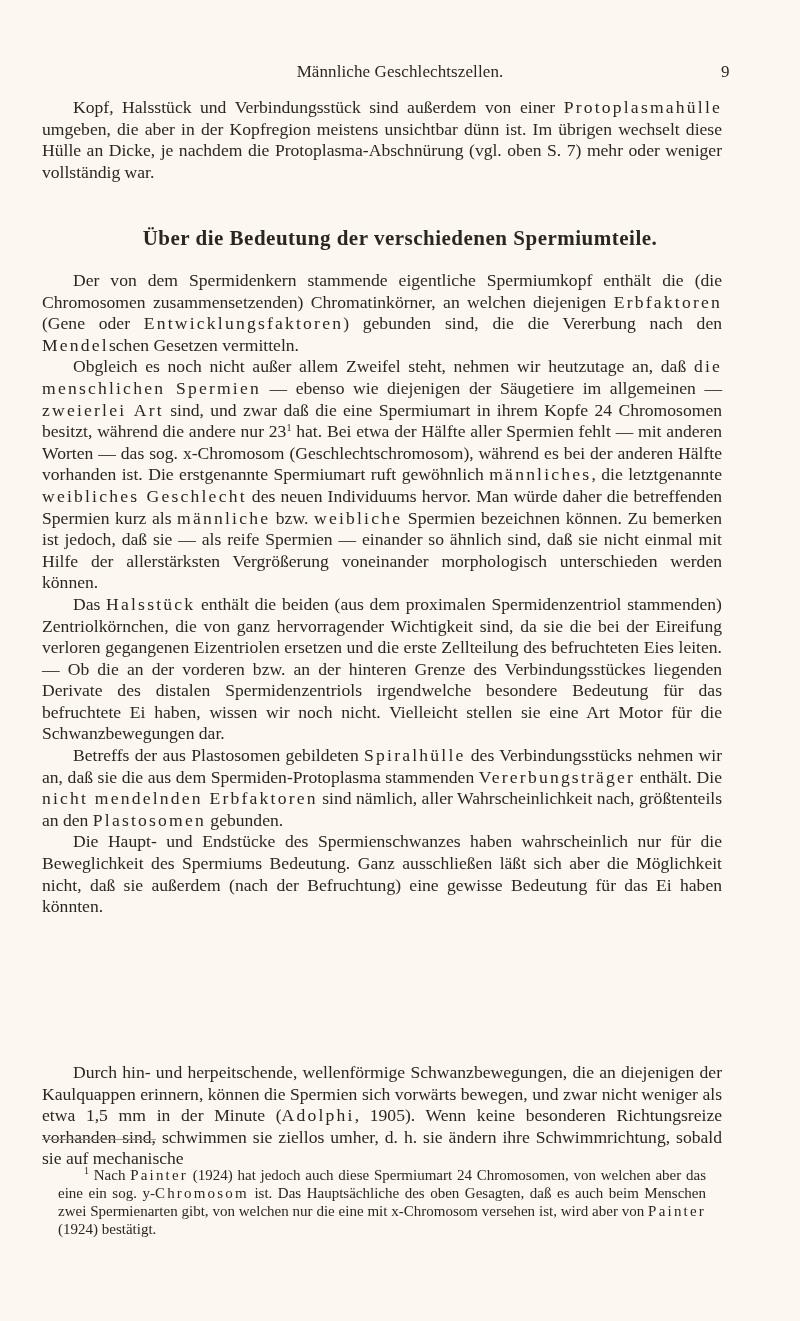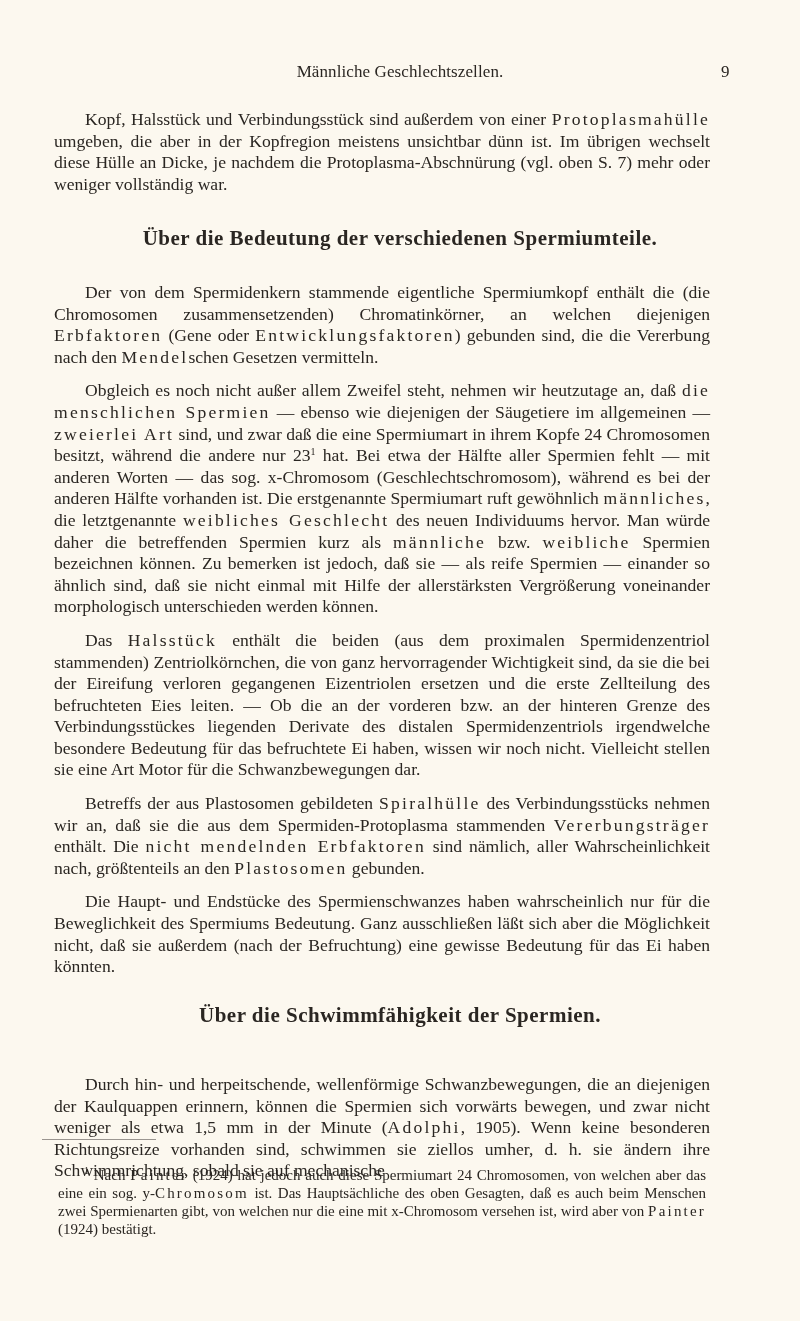--- a/index.html
+++ b/index.html
@@ -15,21 +15,21 @@
     position: absolute; top: 62px; left: 0; width: 800px;
     font-size: 17px; letter-spacing: 0.1px;
   }
   .running-head .title { position: absolute; left: 0; width: 800px; text-align: center; }
   .running-head .num { position: absolute; left: 721px; }
   .body-text {
     position: absolute; left: 42px; width: 680px;
     font-size: 17.6px; line-height: 21.6px;
     text-align: justify;
   }
-  .body-text p { margin: 12px; text-indent: 31px; }
+  .body-text p { margin: 0; text-indent: 31px; }
   .sp { letter-spacing: 2.2px; }
   h2 {
     margin: 0; text-align: center;
     font-family: "Liberation Serif", "DejaVu Serif", serif;
     font-weight: bold; font-size: 21px; letter-spacing: 0.5px;
     line-height: 26px;
   }
   #sec1-head { position: absolute; top: 225px; left: 0; width: 800px; }
   #sec2-head { position: absolute; top: 1002px; left: 0; width: 800px; }
   #block0 { top: 97px; }
@@ -63,21 +63,20 @@
   <h2 id="sec1-head">Über die Bedeutung der verschiedenen Spermiumteile.</h2>
 
   <div class="body-text" id="block1">
     <p><span>Der von dem Spermidenkern stammende eigentliche Spermiumkopf enthält die (die Chromosomen zusammensetzenden) Chromatinkörner, an welchen diejenigen </span><span class="sp">Erbfaktoren</span><span> (Gene oder </span><span class="sp">Entwicklungsfaktoren</span><span>) gebunden sind, die die Vererbung nach den </span><span class="sp">Mendel</span><span>schen Gesetzen vermitteln.</span></p>
     <p><span>Obgleich es noch nicht außer allem Zweifel steht, nehmen wir heutzutage an, daß </span><span class="sp">die menschlichen Spermien</span><span> — ebenso wie diejenigen der Säugetiere im allgemeinen — </span><span class="sp">zweierlei Art</span><span> sind, und zwar daß die eine Spermiumart in ihrem Kopfe 24 Chromosomen besitzt, während die andere nur 23</span><sup>1</sup><span> hat. Bei etwa der Hälfte aller Spermien fehlt — mit anderen Worten — das sog. x-Chromosom (Geschlechtschromosom), während es bei der anderen Hälfte vorhanden ist. Die erstgenannte Spermiumart ruft gewöhnlich </span><span class="sp">männliches</span><span>, die letztgenannte </span><span class="sp">weibliches Geschlecht</span><span> des neuen Individuums hervor. Man würde daher die betreffenden Spermien kurz als </span><span class="sp">männliche</span><span> bzw. </span><span class="sp">weibliche</span><span> Spermien bezeichnen können. Zu bemerken ist jedoch, daß sie — als reife Spermien — einander so ähnlich sind, daß sie nicht einmal mit Hilfe der allerstärksten Vergrößerung voneinander morphologisch unterschieden werden können.</span></p>
     <p><span>Das </span><span class="sp">Halsstück</span><span> enthält die beiden (aus dem proximalen Spermidenzentriol stammenden) Zentriolkörnchen, die von ganz hervorragender Wichtigkeit sind, da sie die bei der Eireifung verloren gegangenen Eizentriolen ersetzen und die erste Zellteilung des befruchteten Eies leiten. — Ob die an der vorderen bzw. an der hinteren Grenze des Verbindungsstückes liegenden Derivate des distalen Spermidenzentriols irgendwelche besondere Bedeutung für das befruchtete Ei haben, wissen wir noch nicht. Vielleicht stellen sie eine Art Motor für die Schwanzbewegungen dar.</span></p>
     <p><span>Betreffs der aus Plastosomen gebildeten </span><span class="sp">Spiralhülle</span><span> des Verbindungsstücks nehmen wir an, daß sie die aus dem Spermiden-Protoplasma stammenden </span><span class="sp">Vererbungsträger</span><span> enthält. Die </span><span class="sp">nicht mendelnden Erbfaktoren</span><span> sind nämlich, aller Wahrscheinlichkeit nach, größtenteils an den </span><span class="sp">Plastosomen</span><span> gebunden.</span></p>
     <p><span>Die Haupt- und Endstücke des Spermienschwanzes haben wahrscheinlich nur für die Beweglichkeit des Spermiums Bedeutung. Ganz ausschließen läßt sich aber die Möglichkeit nicht, daß sie außerdem (nach der Befruchtung) eine gewisse Bedeutung für das Ei haben könnten.</span></p>
   </div>
 
-  <h2 id="sec2-head">Über die Schwimmfähigkeit der Spermien.</h2>
 
   <div class="body-text" id="block2">
     <p><span>Durch hin- und herpeitschende, wellenförmige Schwanzbewegungen, die an diejenigen der Kaulquappen erinnern, können die Spermien sich vorwärts bewegen, und zwar nicht weniger als etwa 1,5 mm in der Minute (</span><span class="sp">Adolphi</span><span>, 1905). Wenn keine besonderen Richtungsreize vorhanden sind, schwimmen sie ziellos umher, d. h. sie ändern ihre Schwimmrichtung, sobald sie auf mechanische</span></p>
   </div>
 
   <div class="fn-rule"></div>
 
   <div class="footnotes">
     <p><sup>1</sup><span> Nach </span><span class="sp">Painter</span><span> (1924) hat jedoch auch diese Spermiumart 24 Chromosomen, von welchen aber das eine ein sog. y-</span><span class="sp">Chromosom</span><span> ist. Das Hauptsächliche des oben Gesagten, daß es auch beim Menschen zwei Spermienarten gibt, von welchen nur die eine mit x-Chromosom versehen ist, wird aber von </span><span class="sp">Painter</span><span> (1924) bestätigt.</span></p>
   </div>

